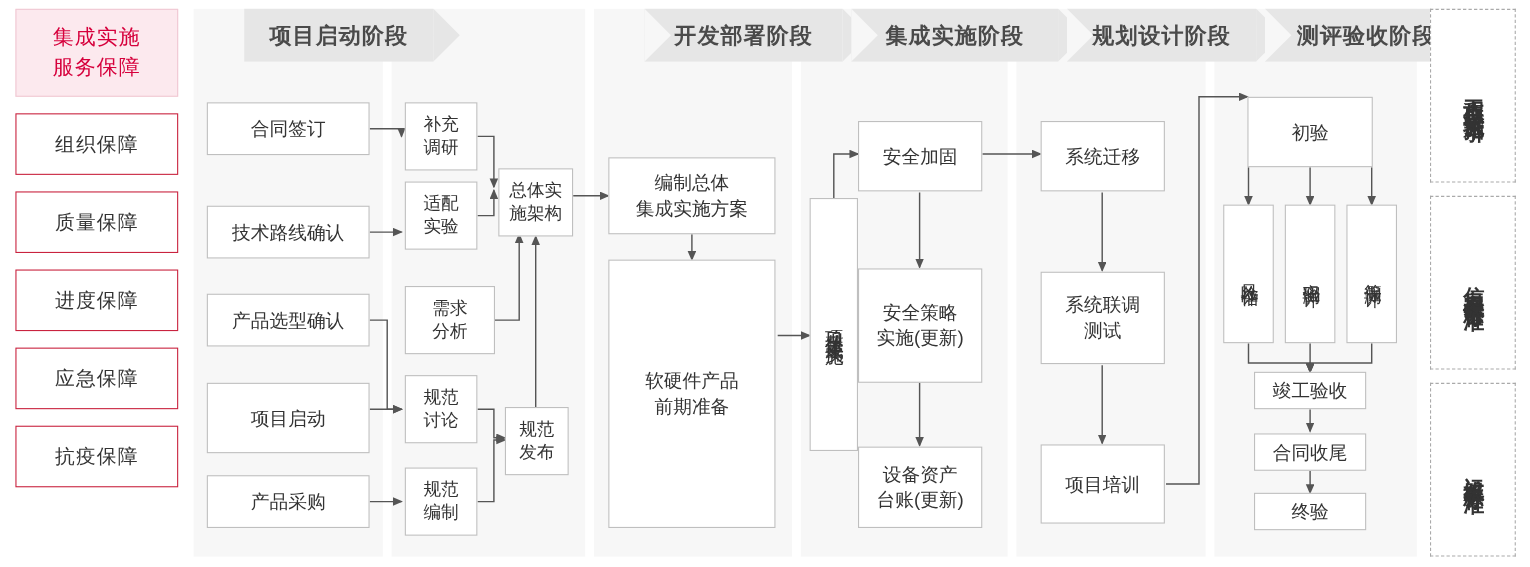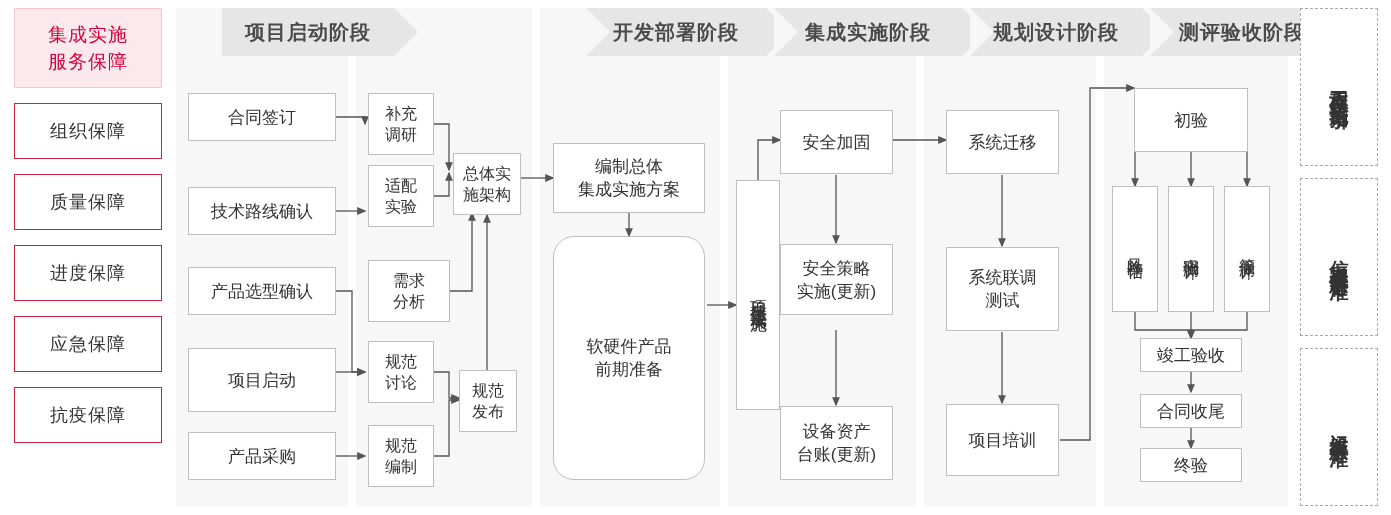--- a/index.html
+++ b/index.html
@@ -269,26 +269,26 @@
 讨论</div>
   <div class="node small" style="left:368px; top:425px; width:66px; height:62px; white-space:pre-line;">规范
 编制</div>
   <div class="node small" style="left:453px; top:153px; width:68px; height:62px; white-space:pre-line;">总体实
 施架构</div>
   <div class="node small" style="left:459px; top:370px; width:58px; height:62px; white-space:pre-line;">规范
 发布</div>
 
   <div class="node" style="left:553px; top:143px; width:152px; height:70px; white-space:pre-line;">编制总体
 集成实施方案</div>
-  <div class="node" style="left:553px; top:236px; width:152px; height:244px; white-space:pre-line;border-radius:21px;">软硬件产品
+  <div class="node" style="left:553px; top:236px; width:152px; height:244px; white-space:pre-line;">软硬件产品
 前期准备</div>
 
   <div class="node vert" style="left:736px; top:180px; width:44px; height:230px;">项目整体集成实施</div>
   <div class="node" style="left:780px; top:110px; width:113px; height:64px;">安全加固</div>
-  <div class="node" style="left:780px; top:244px; width:113px; height:71px; white-space:pre-line;">安全策略
+  <div class="node" style="left:780px; top:244px; width:113px; height:104px; white-space:pre-line;">安全策略
 实施(更新)</div>
   <div class="node" style="left:780px; top:406px; width:113px; height:74px; white-space:pre-line;">设备资产
 台账(更新)</div>
 
   <div class="node" style="left:946px; top:110px; width:113px; height:64px;">系统迁移</div>
   <div class="node" style="left:946px; top:404px; width:113px; height:72px;">项目培训</div>
   <div class="node" style="left:946px; top:247px; width:113px; height:84px; white-space:pre-line;">系统联调
 测试</div>
 
   <div class="node" style="left:1134px; top:88px; width:114px; height:64px;">初验</div>

